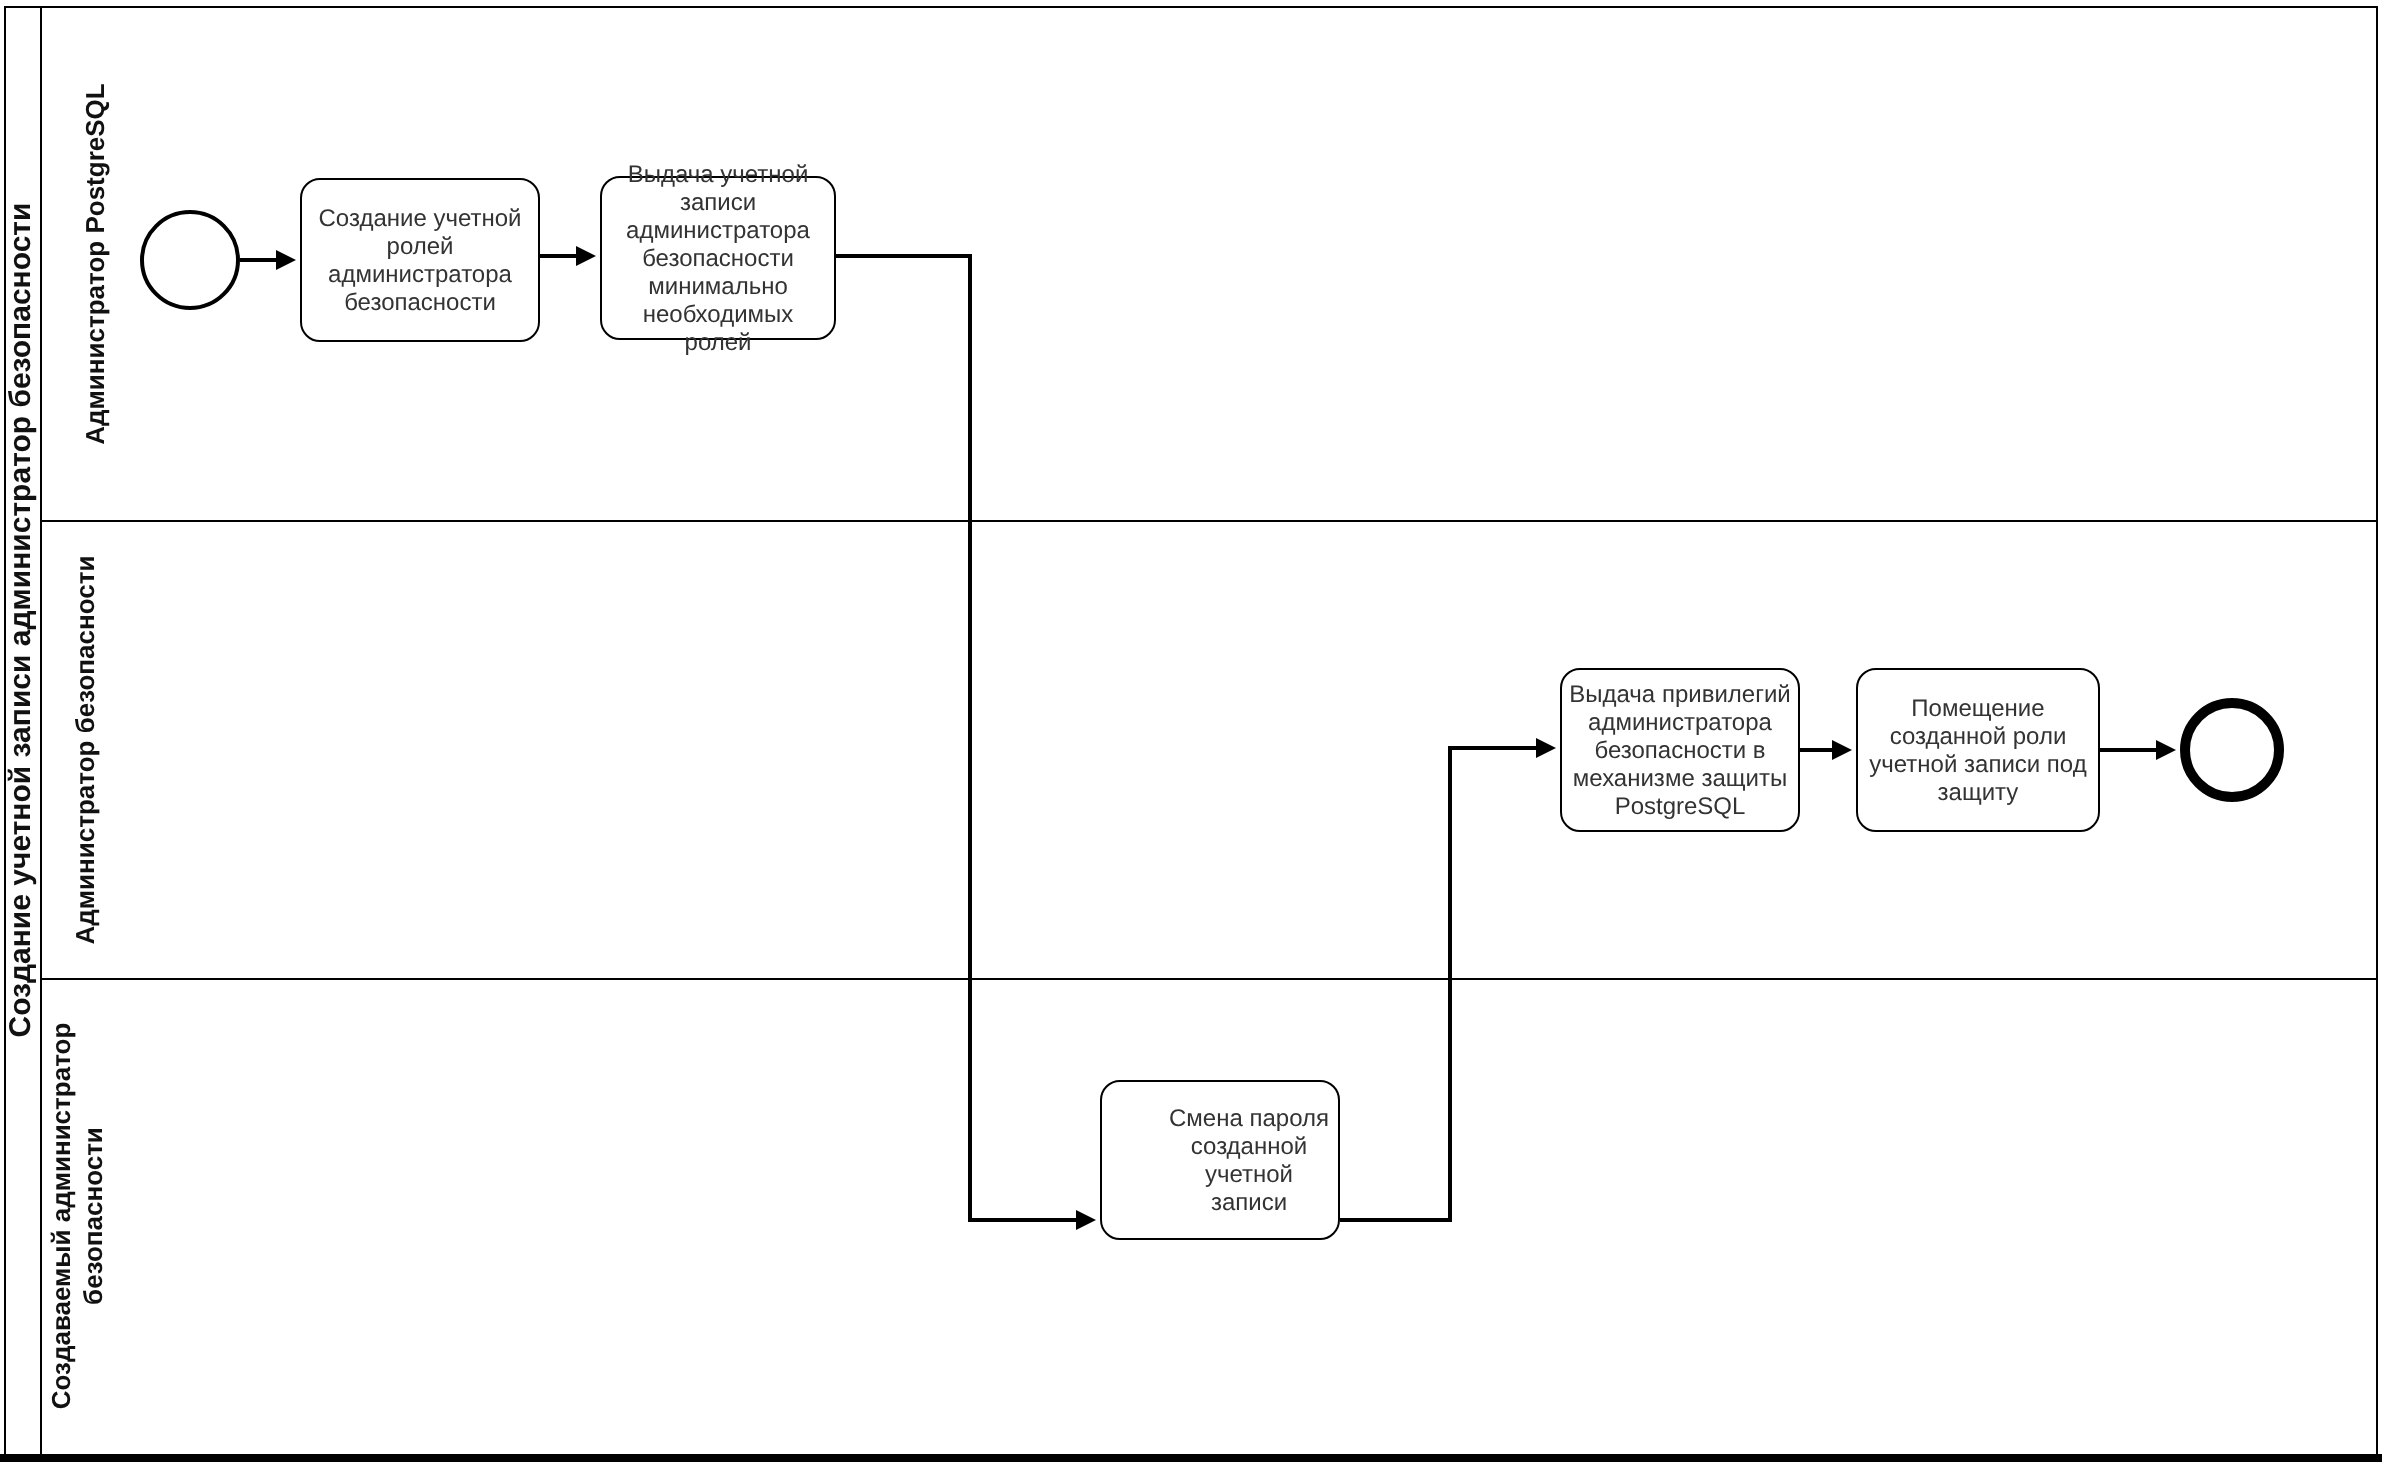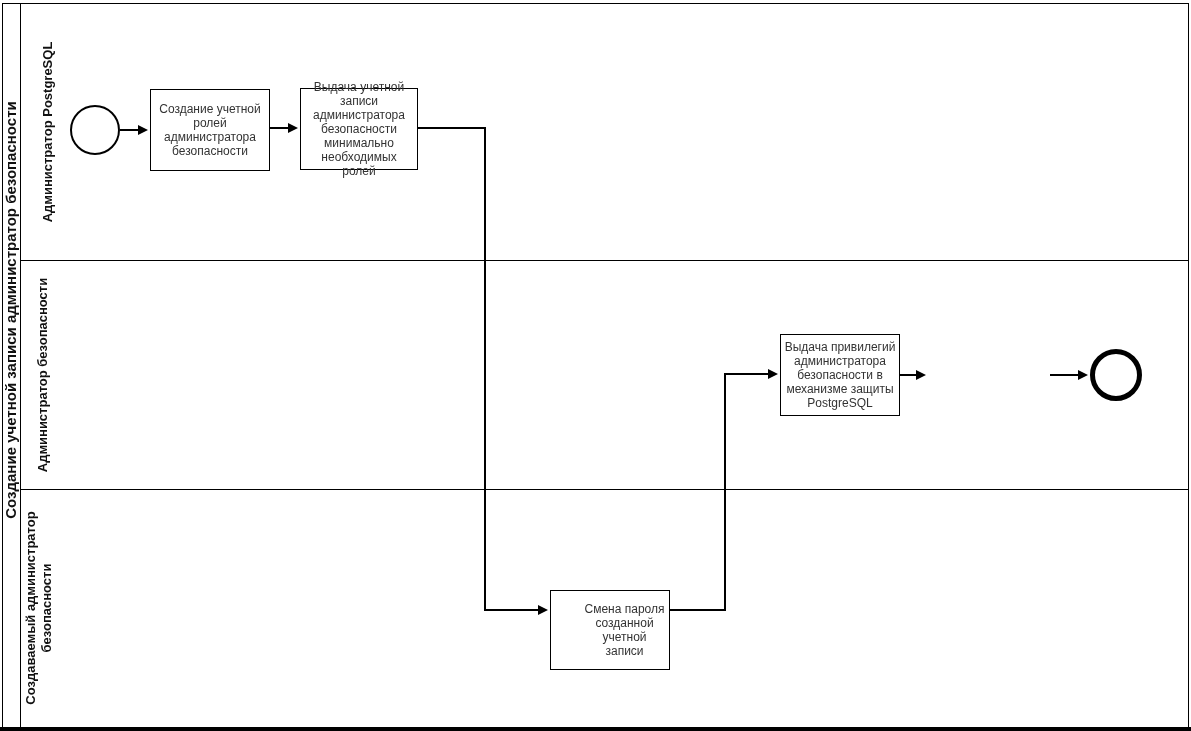--- a/index.html
+++ b/index.html
@@ -17,26 +17,26 @@
   .d2{top:489px;}
   
   .rot{display:flex;align-items:center;justify-content:center;text-align:center;
        transform:rotate(-90deg);font-weight:bold;color:#111;white-space:nowrap;}
   .pool-title{left:-269px;top:301px;width:560px;height:18px;font-size:15px;line-height:16px;}
   .lane-label{font-size:13px;line-height:16px;}
   .l1{left:-77px;top:122px;width:250px;height:20px;}
   .l2{left:-107px;top:365px;width:300px;height:20px;}
   .l3{left:-66px;top:591px;width:210px;height:34px;white-space:normal;}
   
-  .task{box-sizing:border-box;background:#fff;border:1.5px solid #000;border-radius:0;
+  .task{box-sizing:border-box;background:#fff;border:1.5px solid #000;border-radius:10px;
         display:flex;align-items:center;justify-content:center;text-align:center;
         font-size:12px;line-height:14px;padding:0 3px;color:#333;}
   .t1{left:150px;top:89px;width:120px;height:82px;}
   .t2{left:300px;top:88px;width:118px;height:82px;overflow:visible;}
-  .t3{left:550px;top:590px;width:120px;height:80px;padding-left:32px;}
+  .t3{left:550px;top:540px;width:120px;height:80px;padding-left:32px;}
   .t4{left:780px;top:334px;width:120px;height:82px;}
   .t5{left:928px;top:334px;width:122px;height:82px;}
   
   .event{box-sizing:border-box;background:#fff;border-radius:50%;}
   .start{left:70px;top:105px;width:50px;height:50px;border:2px solid #000;}
   .end{left:1090px;top:349px;width:52px;height:52px;border:5px solid #000;}
   
   .seg{background:#000;}
   .seg.h{height:2px;}
   .seg.v{width:2px;}
@@ -59,20 +59,21 @@
   <div class="abs rot lane-label l2">Администратор безопасности</div>
   <div class="abs rot lane-label l3">Создаваемый администратор безопасности</div>
 
   <div class="abs event start"></div>
   <div class="abs event end"></div>
 
   <div class="abs task t1">Создание учетной ролей администратора безопасности</div>
   <div class="abs task t2">Выдача учетной записи администратора безопасности минимально необходимых ролей</div>
   <div class="abs task t3">Смена пароля созданной учетной записи</div>
   <div class="abs task t4">Выдача привилегий администратора безопасности в механизме защиты PostgreSQL</div>
+  <div class="abs task t5">Помещение созданной роли учетной записи под защиту</div>
 
   <div>
     <div class="abs seg h" style="left:120px;top:129px;width:20px;"></div>
     <div class="abs arr" style="left:138px;top:125px;"></div>
   </div>
 
   <div>
     <div class="abs seg h" style="left:270px;top:127px;width:20px;"></div>
     <div class="abs arr" style="left:288px;top:123px;"></div>
   </div>

